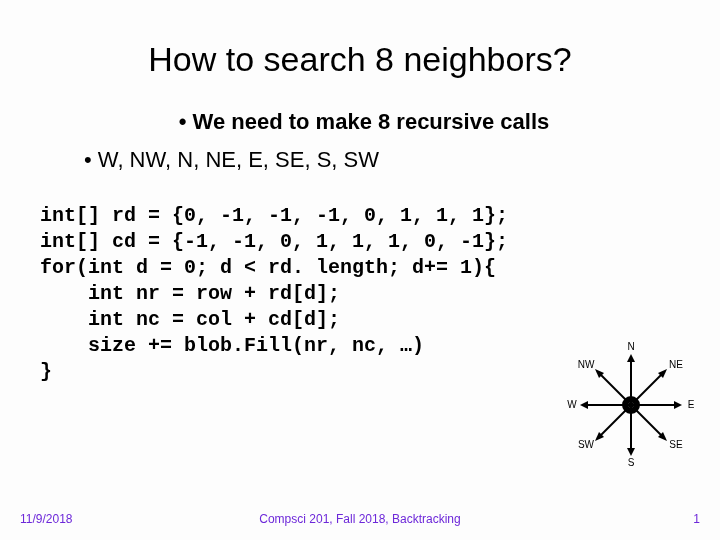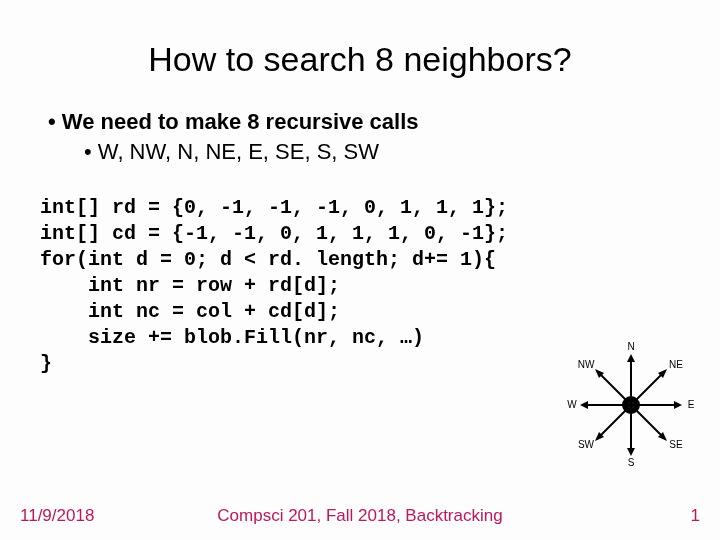--- a/index.html
+++ b/index.html
@@ -18,47 +18,48 @@
     padding-top: 40px;
     font-weight: 400;
   }
   .content {
     padding: 30px 40px 0 40px;
   }
   .bullet-l1 {
     font-size: 22px;
     font-weight: bold;
     padding-left: 8px;
+    text-align: center;
   }
   .bullet-l1::before {
     content: "• ";
   }
   .bullet-l2 {
     font-size: 22px;
     padding-left: 44px;
-    margin-top: 4px;
+    margin-top: 12px;
   }
   .bullet-l2::before {
     content: "• ";
   }
   .code-block {
     font-family: "Courier New", Courier, monospace;
     font-size: 20px;
     line-height: 1.3;
     padding: 30px 0 0 40px;
     white-space: pre;
     font-weight: bold;
   }
   .footer {
     position: absolute;
     bottom: 14px;
     left: 0;
     width: 100%;
-    font-size: 17px;
-    color: #be185d;
+    font-size: 12px;
+    color: #6d28d9;
     font-family: Arial, Helvetica, sans-serif;
   }
   .footer-date { position: absolute; left: 20px; bottom: 0; }
   .footer-center { width: 100%; text-align: center; }
   .footer-page { position: absolute; right: 20px; bottom: 0; }
   .compass {
     position: absolute;
     right: 24px;
     bottom: 70px;
     width: 130px;

